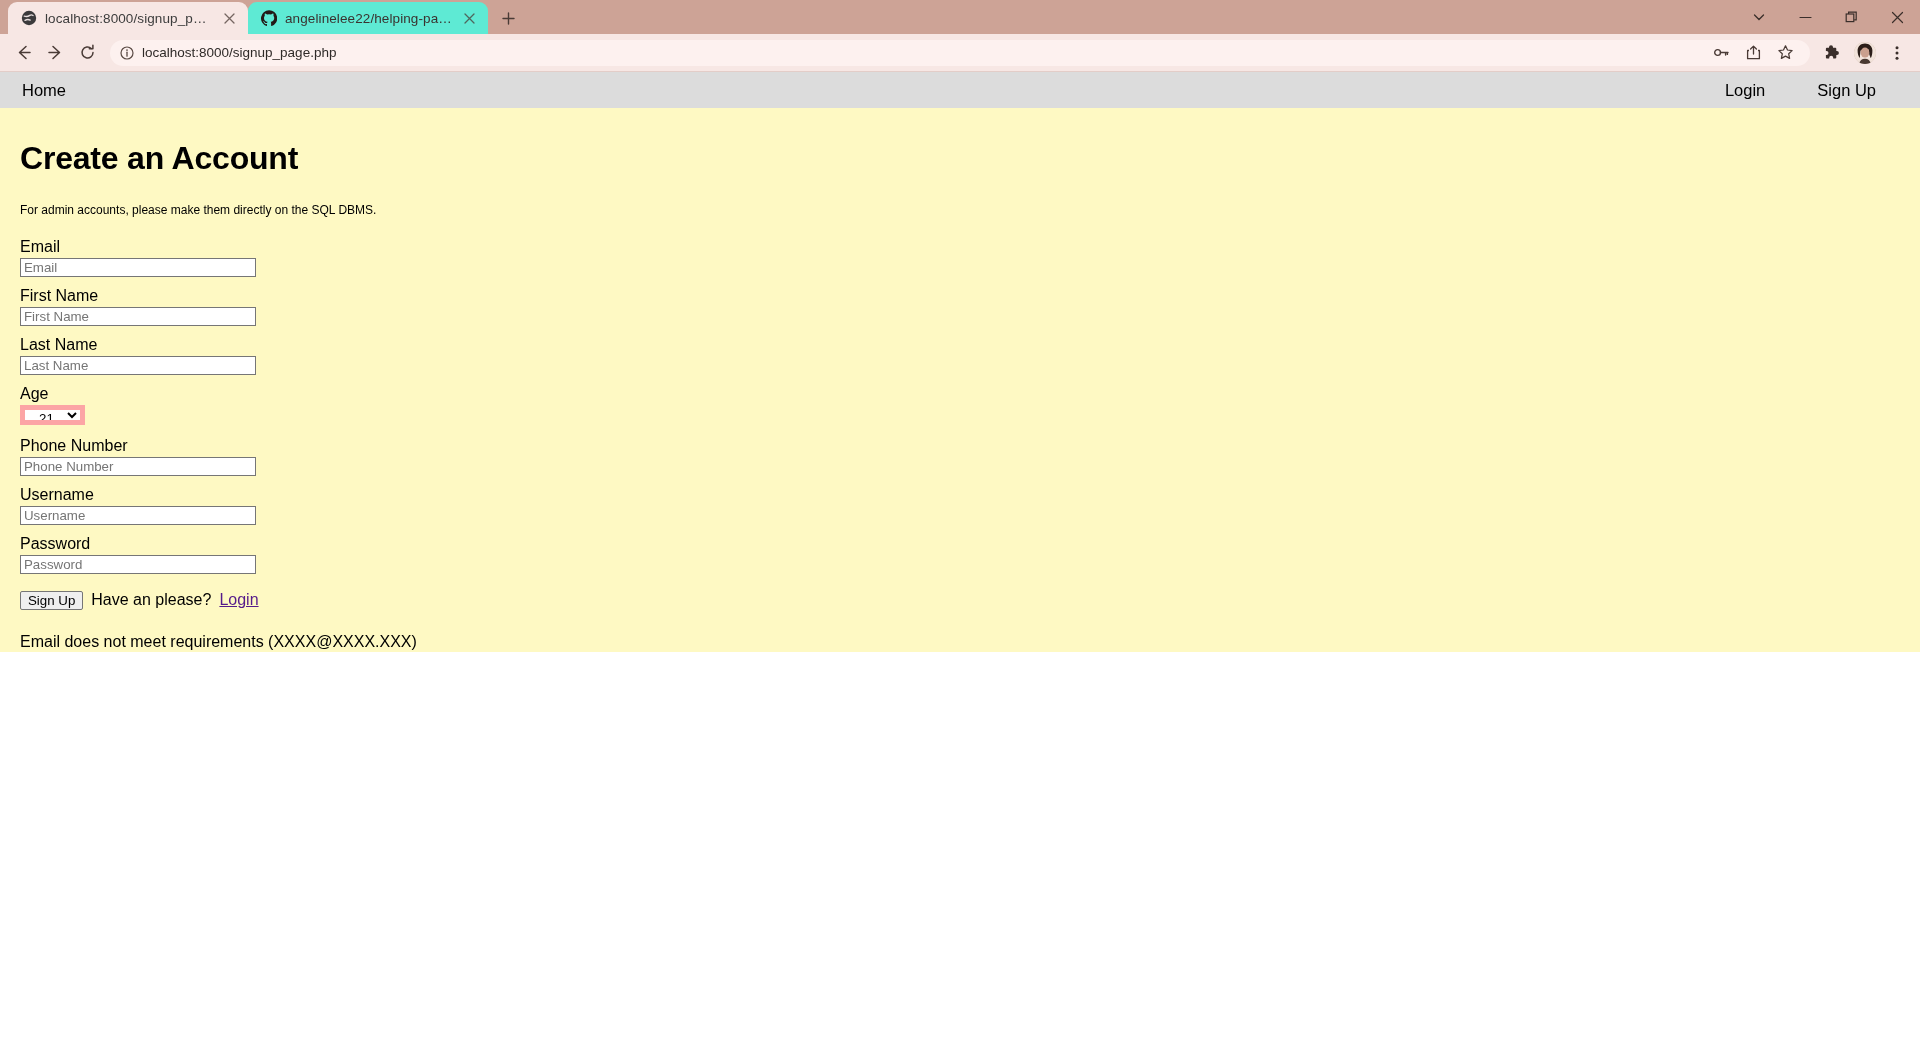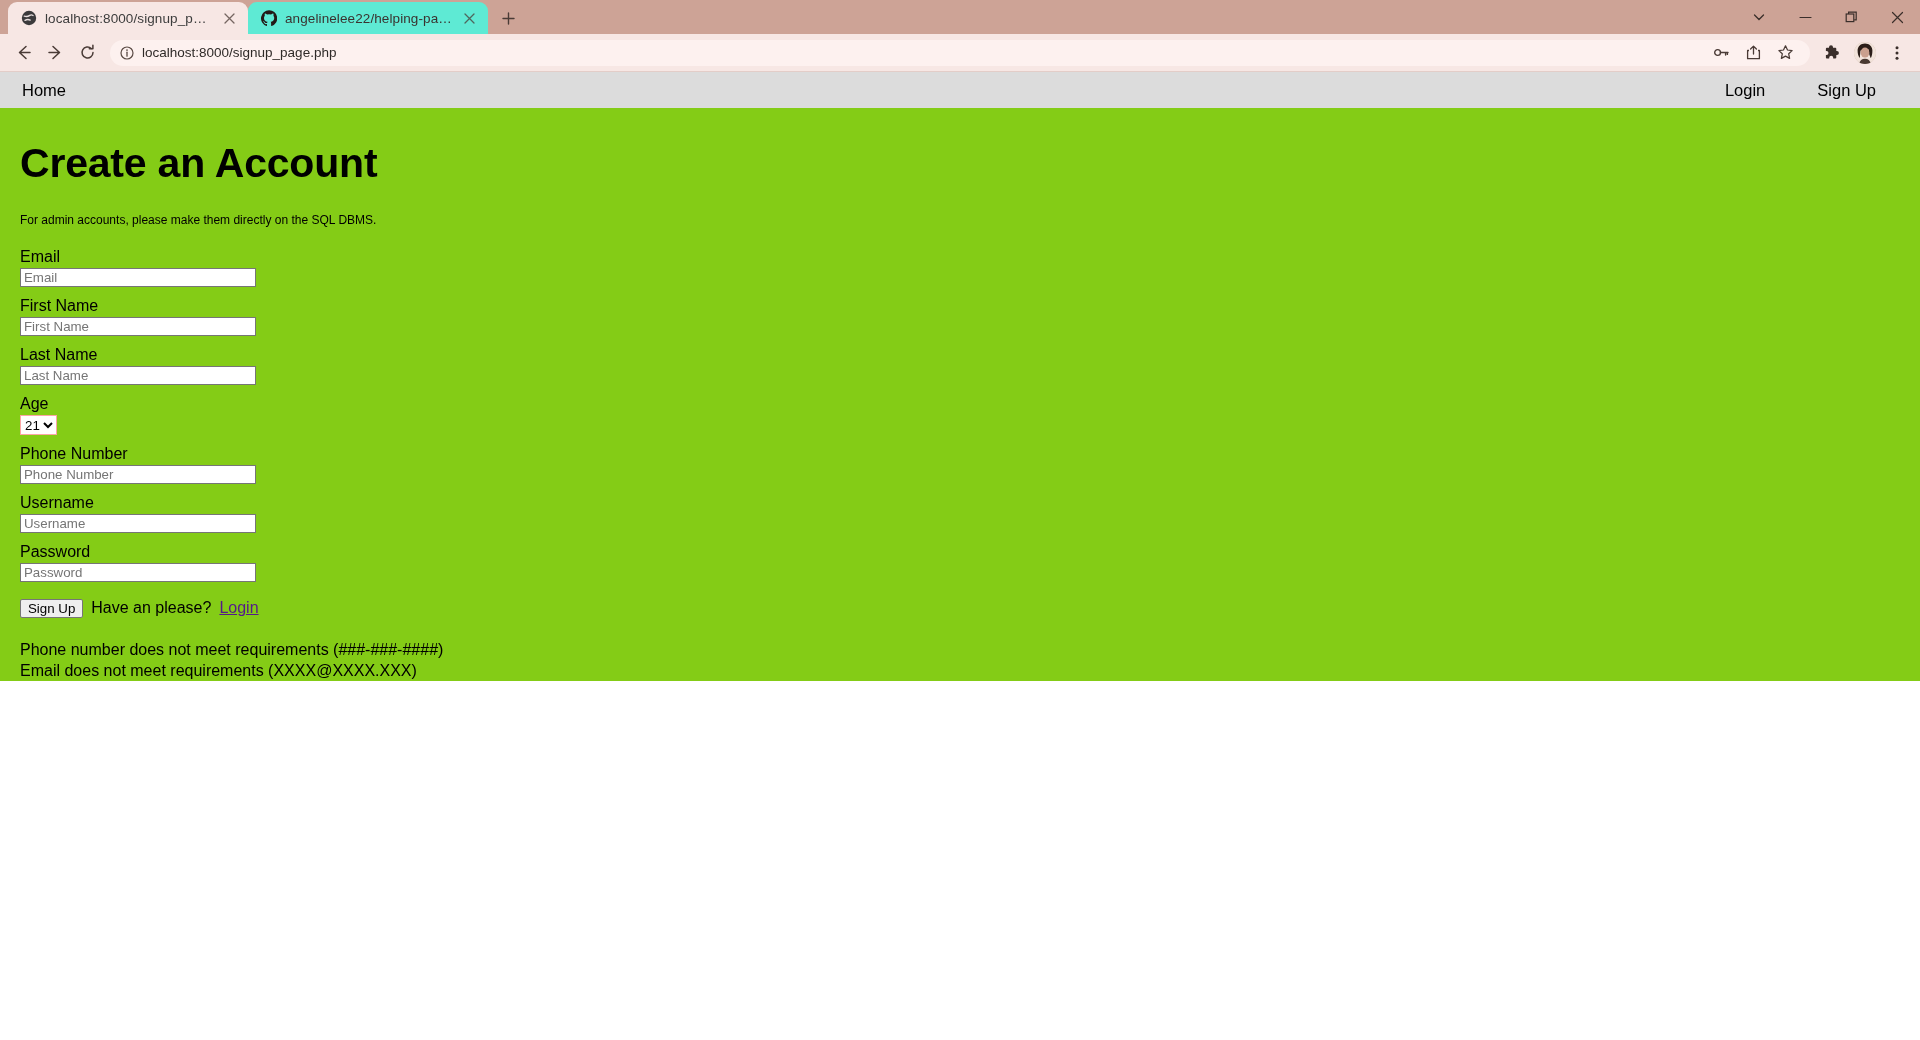--- a/index.html
+++ b/index.html
@@ -115,21 +115,21 @@
   }
   .avatar {
     width: 22px; height: 22px;
     border-radius: 50%;
     background: #d9c4b8;
     overflow: hidden;
     display: flex; align-items: flex-end; justify-content: center;
   }
 
   
-  #page { width: 1920px; background: #84cc16; }
+  #page { width: 1920px; background: #fef9c3; }
 
   .site-nav {
     height: 36px;
     background: #dcdcdc;
     display: flex;
     align-items: center;
     padding: 0 18px;
     font-size: 16.5px;
   }
   .site-nav .spacer { flex: 1 1 auto; }
@@ -137,21 +137,21 @@
     color: #000000;
     text-decoration: none;
     padding: 0 4px;
   }
   .nav-right { display: flex; gap: 44px; padding-right: 22px; }
 
   .content {
     padding: 18px 20px 0 20px;
   }
   h1.page-title {
-    font-size: 41px;
+    font-size: 32px;
     font-weight: bold;
     margin: 14px 0 0 0;
     color: #000;
     letter-spacing: -0.2px;
   }
   .intro {
     font-size: 12px;
     color: #000;
     margin: 26px 0 0 0;
   }
@@ -177,22 +177,22 @@
     color: #000;
     outline: none;
     display: block;
   }
   input.text-input::placeholder { color: #757575; opacity: 1; }
 
   select.age-select {
     font-size: 13.3px;
     font-family: "Liberation Sans", sans-serif;
     height: 20px;
-    padding: 0 0;
-    border: 1px solid #fca5a5;
+    padding: 0 10px;
+    border: 5px solid #fca5a5;
     background: #fff;
     color: #000;
     border-radius: 0;
   }
 
   .submit-row {
     display: flex;
     align-items: baseline;
     gap: 8px;
     margin-top: 17px;
@@ -416,18 +416,17 @@
       </div>
 
       <div class="submit-row">
         <button class="signup-btn">Sign Up</button>
         <span class="have-account">Have an please?</span>
         <a class="login-link" href="#">Login</a>
       </div>
     </div>
 
     <div class="errors">
-      <div class="error-line">Phone number does not meet requirements (###-###-####)</div>
       <div class="error-line">Email does not meet requirements (XXXX@XXXX.XXX)</div>
     </div>
 
   </div>
 </div>
 
 </body></html>

